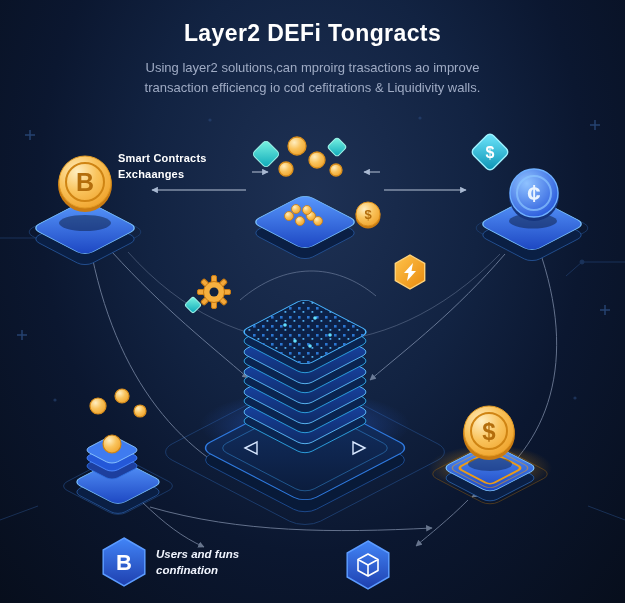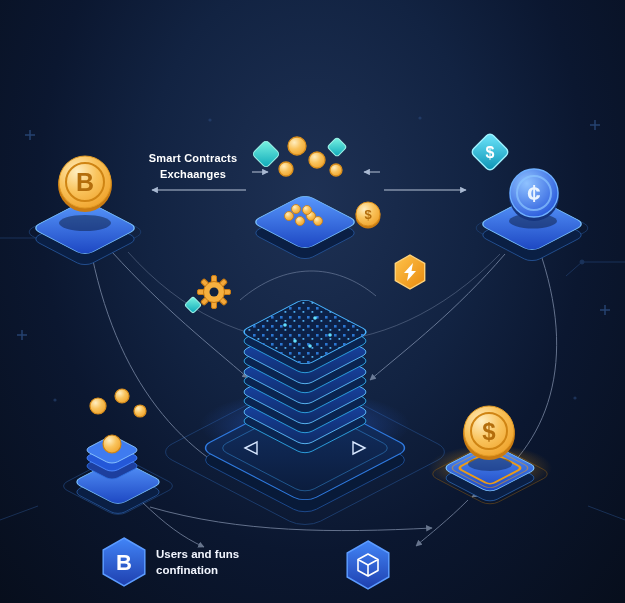--- a/index.html
+++ b/index.html
@@ -13,27 +13,27 @@
   .title{
     position:absolute;top:20px;left:0;width:100%;text-align:center;
     color:#ffffff;font-size:23px;font-weight:700;letter-spacing:.4px;
   }
   .subtitle{
     position:absolute;top:58px;left:40px;width:545px;text-align:center;
     color:#9fabc4;font-size:13px;line-height:1.55;white-space:pre-line;
   }
   .label{
     position:absolute;color:#ffffff;font-size:11px;font-weight:700;
-    line-height:1.45;text-align:center;white-space:pre-line;letter-spacing:.2px;
+    line-height:1.45;white-space:pre-line;letter-spacing:.2px;
   }
   .label.smart{left:118px;top:151px;width:150px;}
   .label.asset{left:357px;top:151px;width:118px;}
   .legend-text{
     position:absolute;color:#f2f6ff;font-size:11.5px;font-weight:600;
-    line-height:1.4;white-space:pre-line;
+    line-height:1.4;white-space:pre-line;font-style:italic;
   }
   .legend-text.t1{left:156px;top:546px;}
   .legend-text.t2{left:400px;top:549px;}
 </style>
 </head>
 <body>
 
 <div class="scene">
 
 <svg width="625" height="603" viewBox="0 0 625 603">
@@ -280,18 +280,21 @@
   <g transform="translate(368,565)">
     <path d="M0,-24 L20.8,-12 L20.8,12 L0,24 L-20.8,12 L-20.8,-12 Z" fill="url(#hexG)" stroke="#5b9bff" stroke-width="1.5"></path>
     <g fill="none" stroke="#ffffff" stroke-width="1.6" stroke-linejoin="round">
       <path d="M0,-11 L10,-5.5 L0,0 L-10,-5.5 Z"></path>
       <path d="M-10,-5.5 L-10,5.5 L0,11 L0,0"></path>
       <path d="M10,-5.5 L10,5.5 L0,11"></path>
     </g>
   </g>
 </svg>
 
+<div class="title">Layer2 DEFi Tongracts</div>
+<div class="subtitle">Using layer2 solutions,can mproirg trasactions ao improve
+transaction efficiencg io cod cefitrations &amp; Liquidivity walls.</div>
 <div class="label smart">Smart Contracts
 Exchaanges</div>
 <div class="legend-text t1">Users and funs
 confination</div>
 
 </div>
 
 </body></html>

